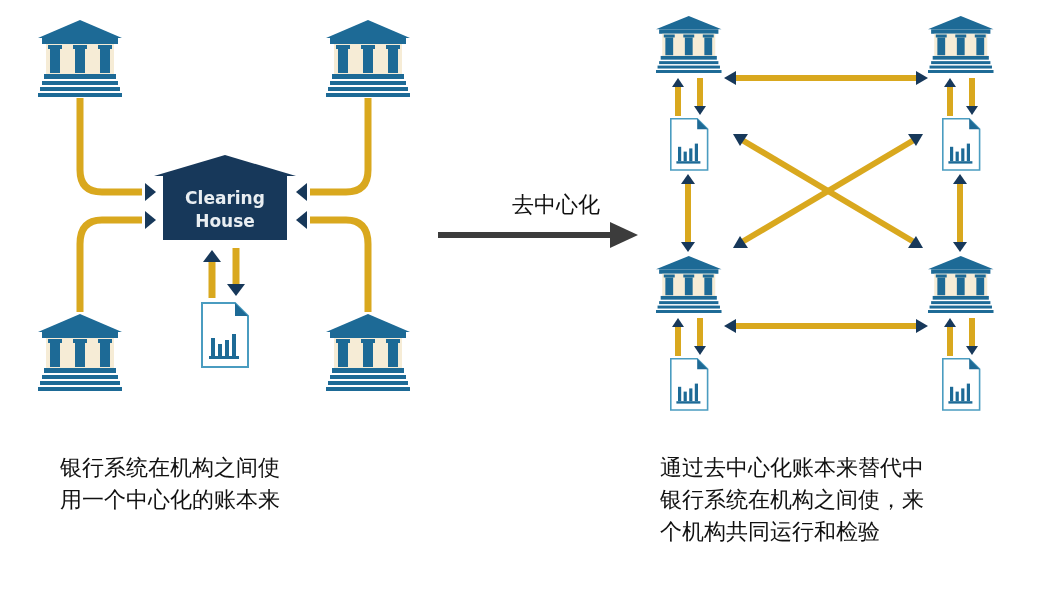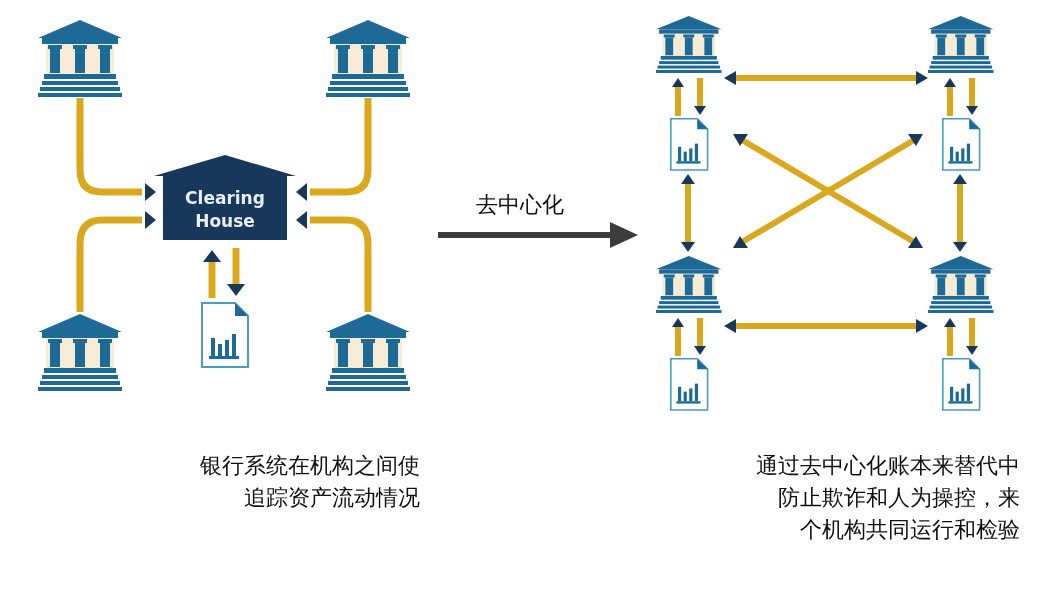--- a/index.html
+++ b/index.html
@@ -1,24 +1,24 @@
 <!DOCTYPE html>
 <html><head>
 <meta charset="utf-8">
 <style>
   html, body { margin: 0; padding: 0; background: #ffffff; }
   body { width: 1060px; height: 612px; position: relative; overflow: hidden;
          font-family: "DejaVu Serif", "Liberation Serif", serif; }
   #diagram { position: absolute; left: 0; top: 0; }
-  .caption { position: absolute; text-align: right; color: #111; font-size: 22px; line-height: 32px;
-             font-family: Liberation Mono, monospace; }
+  .caption { position: absolute; text-align: left; color: #111; font-size: 22px; line-height: 32px;
+             font-family: Liberation Sans, sans-serif; }
   .caption div { white-space: nowrap; }
   #cap-left { left: 60px; top: 452px; width: 360px; }
   #cap-right { left: 660px; top: 452px; width: 360px; }
-  #arrow-label { position: absolute; left: 440px; top: 190px; width: 160px; text-align: center;
+  #arrow-label { position: absolute; left: 440px; top: 190px; width: 160px; text-align: right;
                  font-size: 22px; color: #111; font-family: "DejaVu Serif", "Liberation Serif", serif; }
 </style>
 </head>
 <body>
 
 <svg id="diagram" width="1060" height="612" viewBox="0 0 1060 612">
   <defs>
 
     <g id="bank">
       <polygon points="42,0 84,18 0,18" fill="#1d6a96"></polygon>
@@ -144,20 +144,20 @@
     <use href="#doc" transform="translate(942,118) scale(0.8)"></use>
     <use href="#doc" transform="translate(670,358) scale(0.8)"></use>
     <use href="#doc" transform="translate(942,358) scale(0.8)"></use>
   </g>
 </svg>
 
 <div id="arrow-label">去中心化</div>
 
 <div id="cap-left" class="caption">
   <div>银行系统在机构之间使</div>
-  <div>追踪资产流动情况</div>
+  <div>用一个中心化的账本来</div>
 </div>
 
 <div id="cap-right" class="caption">
   <div>通过去中心化账本来替代中</div>
-  <div>防止欺诈和人为操控，来</div>
+  <div>银行系统在机构之间使，来</div>
   <div>个机构共同运行和检验</div>
 </div>
 
 </body></html>

